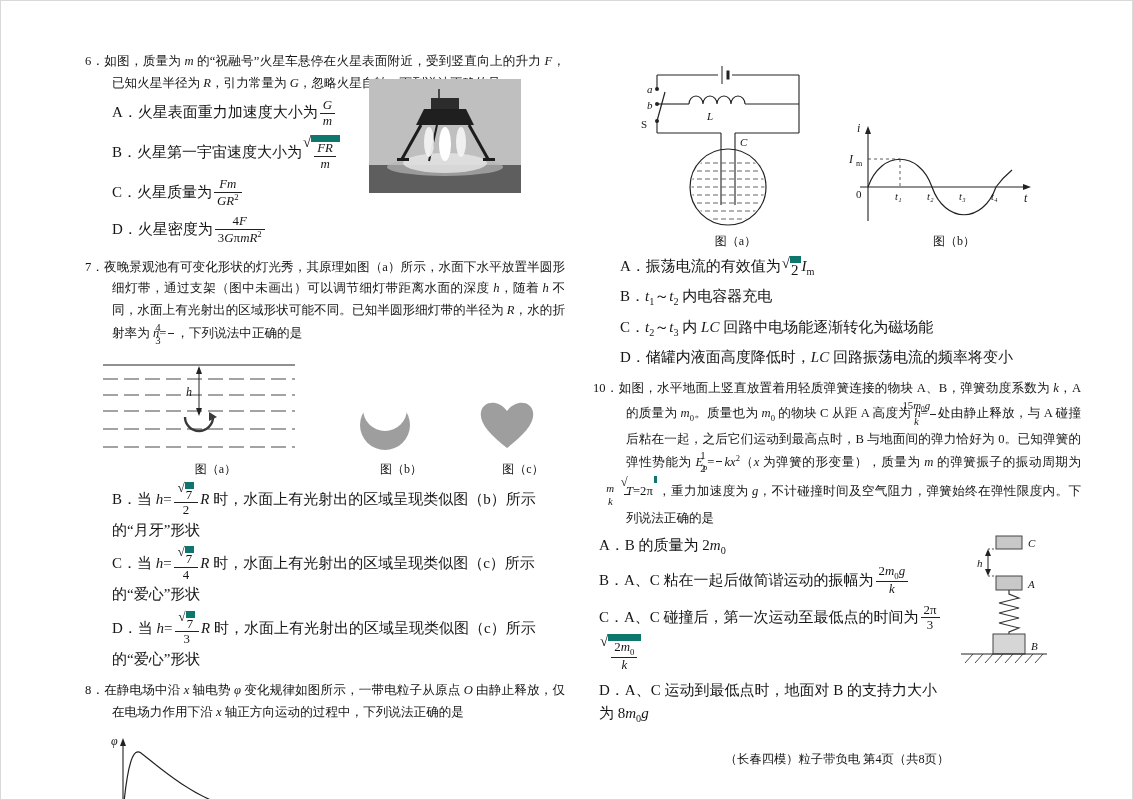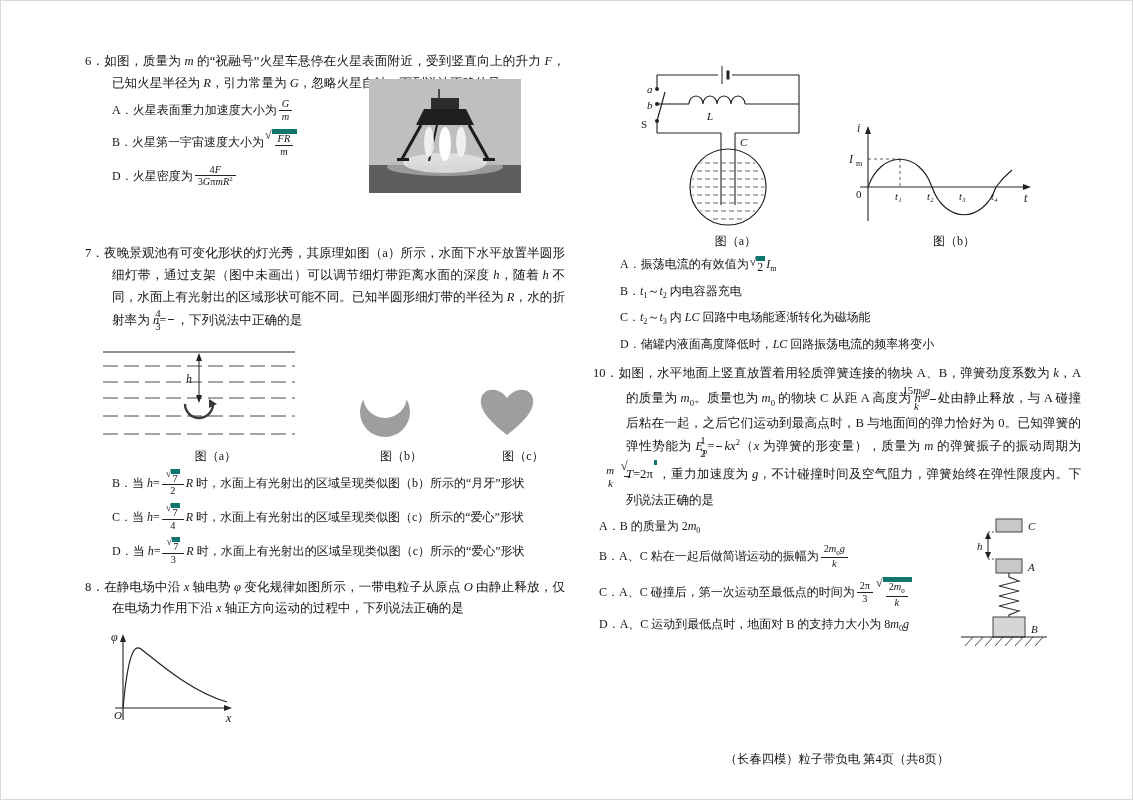--- a/index.html
+++ b/index.html
@@ -9,31 +9,31 @@
     font-family:"Liberation Serif","DejaVu Serif",serif;color:#151515;
     border:1px solid #d9d9d9;overflow:hidden;
   }
   .col{position:absolute;top:50px;}
   .col-left{left:84px;width:480px;}
   .col-right{left:592px;width:488px;}
   .question{margin-bottom:10px;}
   .stem{font-size:12.6px;line-height:1.72;text-align:justify;padding-left:27px;text-indent:-27px;}
   .stem.w2{padding-left:33px;text-indent:-33px;}
   .opts{margin-left:27px;margin-top:5px;}
-  .opt{font-size:12px;line-height:1.5;margin-bottom:6px;text-align:left;}
+  .opt{font-size:15px;line-height:1.5;margin-bottom:6px;text-align:left;}
   i{font-style:italic;}
   sub,sup{font-size:0.68em;}
   
   .fr{display:inline-block;vertical-align:middle;text-align:center;font-size:0.86em;line-height:1.12;margin:0 2px;transform:translateY(-1px);}
   .fr>.t{display:block;border-bottom:1px solid #222;padding:0 3px;}
   .fr>.b{display:block;padding:0 3px;}
   
   .sq{display:inline-flex;align-items:flex-start;vertical-align:middle;margin:0 1px;}
   .sq::before{content:"√";font-style:normal;line-height:1.05;}
-  .sq>.rad{border-top:5px solid #0f766e;line-height:1.05;padding:0 2px 0 1px;}
+  .sq>.rad{border-top:7px solid #0f766e;line-height:1.05;padding:0 2px 0 1px;}
   
   .q6-body{position:relative;min-height:134px;}
   .lander{position:absolute;right:44px;top:-20px;}
   
   .figrow{display:flex;align-items:flex-end;gap:44px;margin:8px 0 4px 12px;}
   .figbox{display:flex;flex-direction:column;align-items:center;}
   .fig-cap{font-size:12px;margin-top:2px;padding-left:32px;}
   
   .q8-body{display:flex;align-items:flex-start;}
   .q8-opts{width:300px;margin-left:27px;margin-top:5px;}
@@ -59,20 +59,21 @@
   <div class="col col-left">
 
     <section class="question">
       <div class="stem"><span>6．</span><span>如图，质量为 <i>m</i> 的“祝融号”火星车悬停在火星表面附近，受到竖直向上的升力 <i>F</i>，已知火星半径为 <i>R</i>，引力常量为 <i>G</i>，忽略火星自转，下列说法正确的是</span></div>
       <div class="q6-body">
         <div class="opts">
           <div class="opt">A．火星表面重力加速度大小为<span class="fr"><span class="t"><i>G</i></span><span class="b"><i>m</i></span></span></div>
           <div class="opt">B．火星第一宇宙速度大小为<span class="sq">
                 <span class="rad"><span class="fr"><span class="t"><i>FR</i></span><span class="b"><i>m</i></span></span></span>
               </span></div>
+          <div class="opt">C．火星质量为<span class="fr"><span class="t"><i>Fm</i></span><span class="b"><i>GR</i><sup>2</sup></span></span></div>
           <div class="opt">D．火星密度为<span class="fr"><span class="t">4<i>F</i></span><span class="b">3<i>G</i>π<i>mR</i><sup>2</sup></span></span></div>
         </div>
         <svg class="lander" width="152" height="114" viewBox="0 0 152 114">
           <rect width="152" height="114" fill="#bfbfbf"></rect>
           <rect y="86" width="152" height="28" fill="#5e5e5e"></rect>
           <ellipse cx="76" cy="88" rx="58" ry="9" fill="#b5b5b5" opacity="0.7"></ellipse>
           <ellipse cx="76" cy="84" rx="42" ry="10" fill="#e6e6e6" opacity="0.8"></ellipse>
           <g>
             <rect x="62" y="19" width="28" height="12" fill="#2c2c2c"></rect>
             <line x1="70" y1="19" x2="70" y2="10" stroke="#222" stroke-width="1.5"></line>

